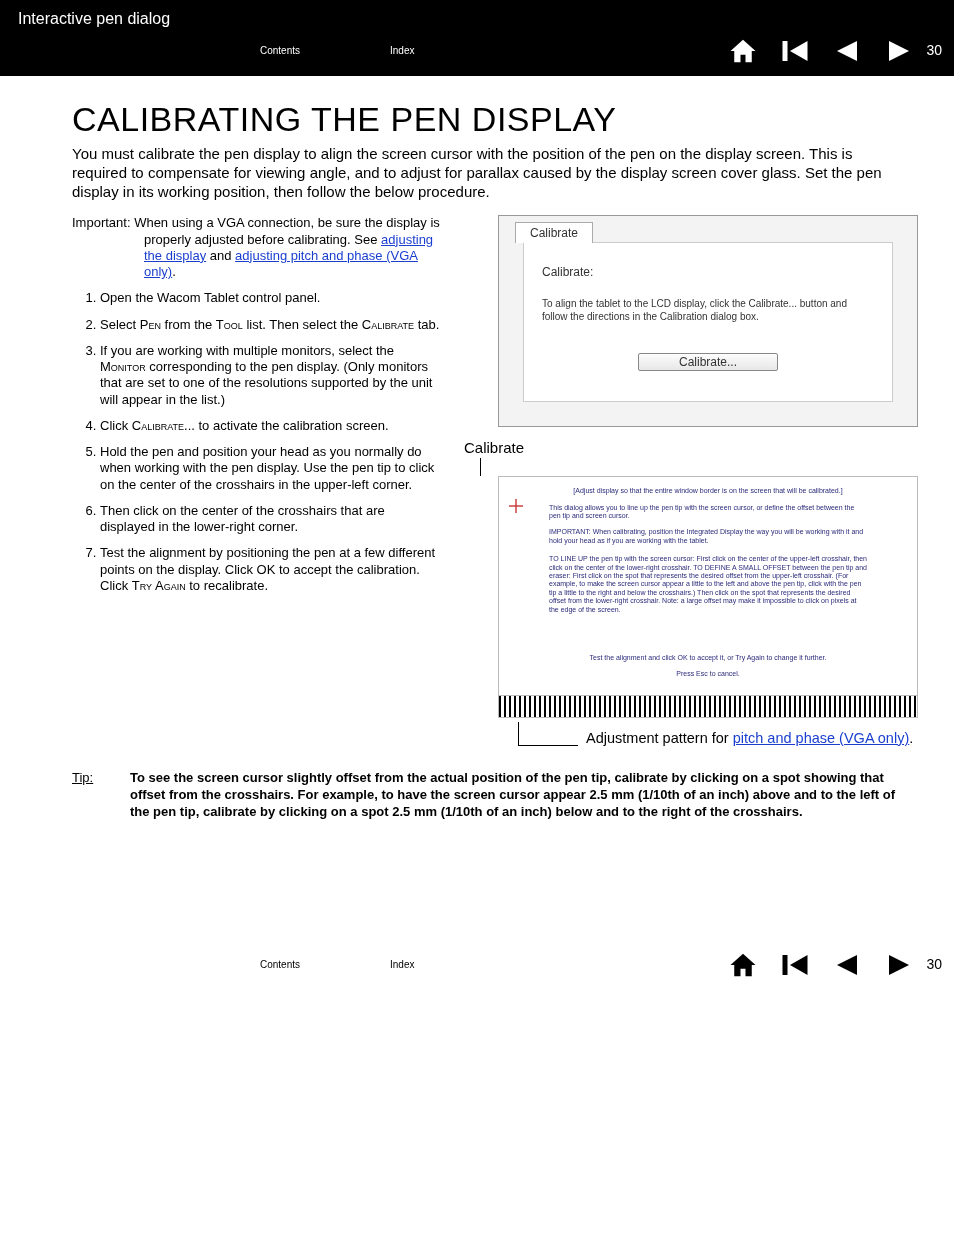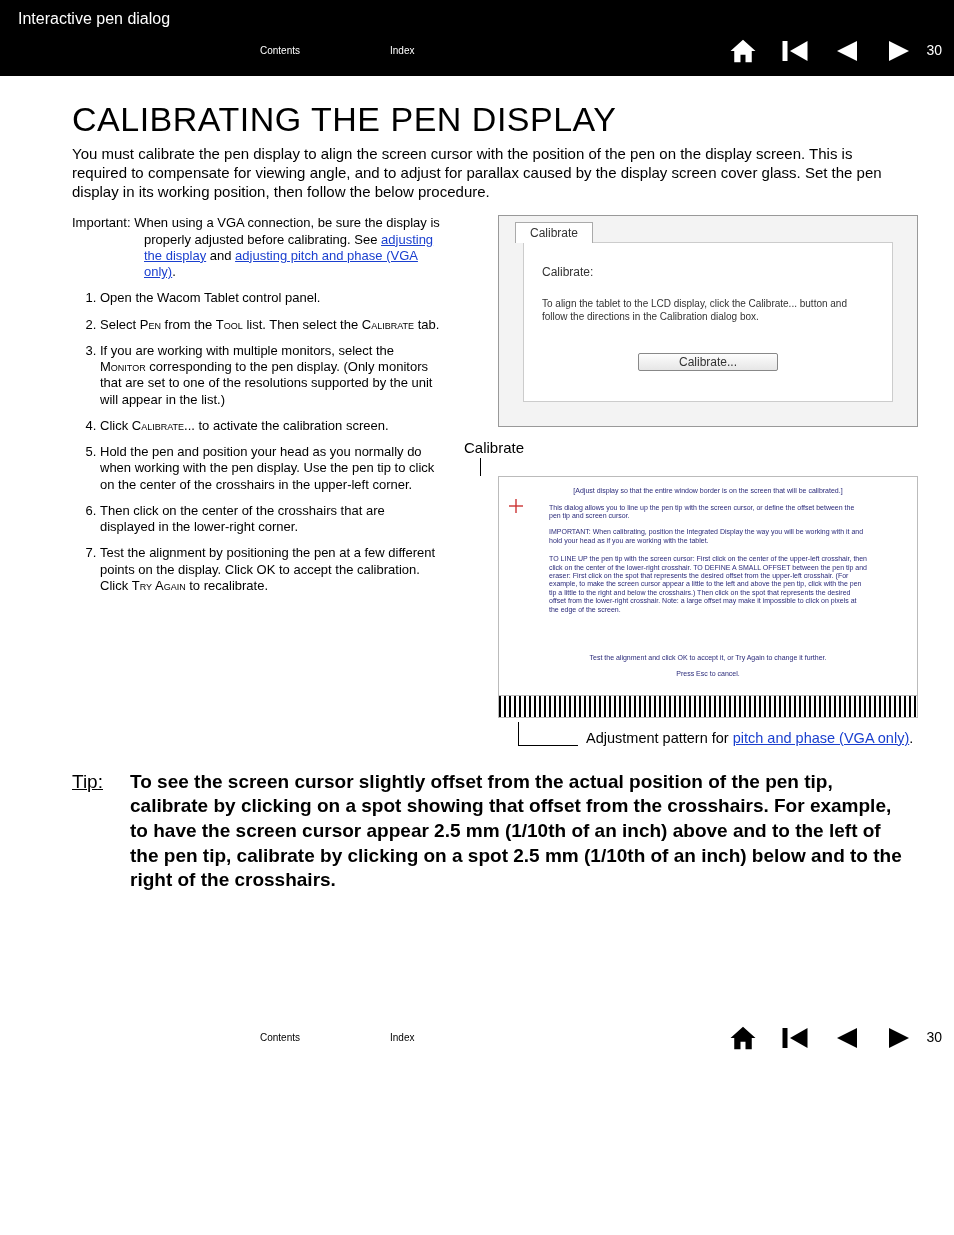--- a/index.html
+++ b/index.html
@@ -20,21 +20,21 @@
   .left { width: 370px; font-size: 13px; line-height: 1.25; }
   .right { flex: 1; }
   .important { margin-bottom: 10px; }
   .important .hang { padding-left: 72px; text-indent: -72px; }
   a.inline { color: #1a3fcf; text-decoration: underline; cursor: pointer; }
   ol.steps { list-style: decimal; padding-left: 28px; }
   ol.steps li { margin-bottom: 10px; }
   ol.steps li p { margin-top: 6px; }
   .sc { font-variant: small-caps; }
   .note { margin-top: 6px; padding-left: 42px; text-indent: -42px; }
-  .tip-block { margin: 24px 36px 0 72px; font-size: 19px; line-height: 1.3; display: flex; max-width: 830px; }
+  .tip-block { margin: 24px 36px 0 72px; font-size: 13px; line-height: 1.3; display: flex; max-width: 830px; }
   .tip-label { text-decoration: underline; width: 58px; flex-shrink: 0; }
   .tip-text { flex: 1; font-weight: bold; }
   
   .panel { border: 1px solid #999; background: #f3f3f3; padding: 10px 24px 24px 24px; font-size: 12px; color: #333; font-family: "Segoe UI", Tahoma, sans-serif; width: 420px; margin-left: auto; }
   .tab { display: inline-block; background: #fff; border: 1px solid #aaa; border-bottom: none; padding: 3px 14px; font-size: 12px; margin-left: -8px; margin-top: -4px; }
   .panel-inner { border: 1px solid #ccc; background: #fff; padding: 22px 18px 30px 18px; margin-top: -1px; }
   .row-monitor { display: flex; align-items: center; margin-bottom: 26px; }
   .row-monitor label { width: 70px; text-align: right; margin-right: 10px; }
   .dropdown { flex: 1; height: 20px; border: 1px solid #888; background: #fff; position: relative; }
   .dropdown::after { content: "▾"; position: absolute; right: 5px; top: 1px; font-size: 11px; color: #444; }

